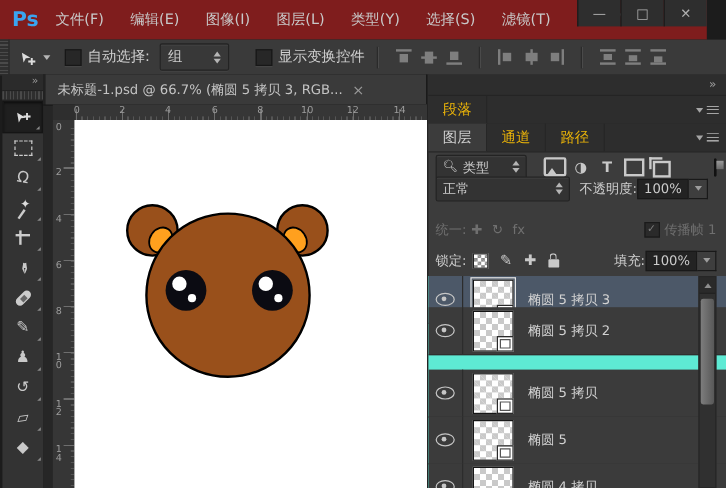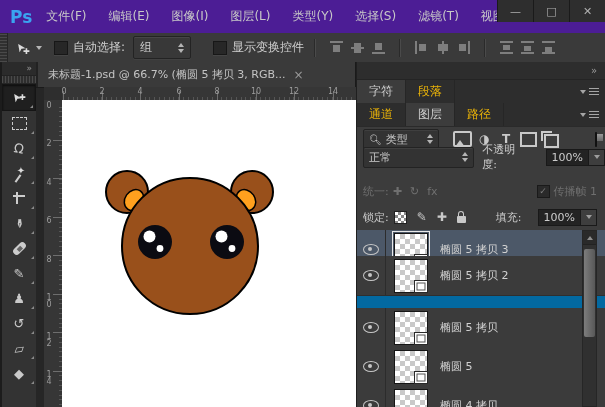--- a/index.html
+++ b/index.html
@@ -1,21 +1,21 @@
 <!DOCTYPE html>
 <html><head>
 <meta charset="utf-8">
 <style>
   html,body{margin:0;padding:0}
   body{width:605px;height:407px;position:relative;overflow:hidden;background:#1c1c1c;
        font-family:"DejaVu Sans","Liberation Sans",sans-serif;color:#cfcfcf;
        -webkit-font-smoothing:antialiased}
 
   
-  #menubar{position:absolute;left:0;top:0;right:0;height:33px;background:#4c1d95;border-bottom:1px solid #141414;display:flex;align-items:center}
+  #menubar{position:absolute;left:0;top:0;right:16px;height:33px;background:#7f1d1d;border-bottom:1px solid #141414;display:flex;align-items:center}
   #pslogo{font-weight:bold;font-size:17px;color:#3aa4f0;padding:0 14px 0 10px;letter-spacing:0}
   .menu-item{font-size:12px;color:#c8c8c8;margin-right:22px;white-space:nowrap}
   #winctl{position:absolute;right:0;top:0;height:24px;display:flex}
   .wbtn{width:35px;height:22px;display:flex;align-items:center;justify-content:center;color:#b0b0b0;font-size:11px;background:#2e2e2e;border-left:1px solid #1a1a1a}
 
   
   #optionsbar{position:absolute;left:0;top:33px;right:0;height:29px;background:#3a3a3a;border-bottom:1px solid #1f1f1f;display:flex;align-items:center;font-size:12px}
   #opt-grip{width:7px;height:100%;background:repeating-linear-gradient(0deg,#4a4a4a 0 1px,#303030 1px 3px);border-right:1px solid #262626}
   .chk{width:12px;height:12px;background:#272727;border:1px solid #171717;box-shadow:0 1px 0 rgba(255,255,255,.06);margin:0 5px 0 12px;display:inline-block}
   .arrow-move{display:inline-block;transform:rotate(-125deg);font-size:11px;color:#ddd}
@@ -75,42 +75,42 @@
   #rightdock{position:absolute;left:356px;top:62px;right:0;bottom:0;background:#3c3c3c;border-left:1px solid #1f1f1f}
   #dock-head{position:absolute;left:0;top:0;right:0;height:18px;background:#2d2d2d;border-bottom:1px solid #242424;color:#9a9a9a;font-size:10px;text-align:right;padding-right:8px;line-height:17px;box-sizing:border-box}
   .tabrow{position:absolute;left:0;right:0;height:23px;background:#2d2d2d;border-bottom:1px solid #2a2a2a;display:flex;align-items:stretch;font-size:12px}
   .ptab{padding:0 12px;display:flex;align-items:center;color:#eab308;border-right:1px solid #262626}
   .ptab.active{background:#3c3c3c;color:#cfcfcf}
   .pmenu{margin-left:auto;display:flex;align-items:center;padding-right:6px}
   .pmenu .cdn{width:0;height:0;border-left:3px solid transparent;border-right:3px solid transparent;border-top:4px solid #a5a5a5;margin-right:3px}
   .pmenu .hb{width:10px;height:7px;background:repeating-linear-gradient(0deg,#a5a5a5 0 1px,transparent 1px 3px)}
   .prow{position:absolute;left:0;right:0;height:26px;display:flex;align-items:center;font-size:11px}
   .well{display:inline-flex;align-items:center;background:#333;border:1px solid #232323;border-radius:2px;box-shadow:inset 0 1px 0 rgba(255,255,255,.06);padding:2px 5px;color:#ccc}
-  .valbox{display:inline-flex;align-items:stretch;margin-left:16px}
+  .valbox{display:inline-flex;align-items:stretch;margin-left:0}
   .valtxt{background:#232323;border:1px solid #191919;padding:1px 5px;color:#ccc}
   .valbtn{width:15px;background:#3e3e3e;border:1px solid #191919;border-left:none;display:flex;align-items:center;justify-content:center}
   .cd{width:0;height:0;border-left:3.5px solid transparent;border-right:3.5px solid transparent;border-top:4.5px solid #9d9d9d}
   .ficon{display:inline-flex;align-items:center;justify-content:center;width:22px;color:#c9c9c9;font-size:12px}
   .ic-img{width:15px;height:12px;border:2px solid #c9c9c9;border-radius:2px;position:relative;overflow:hidden}
   .ic-img::after{content:"";position:absolute;left:0;bottom:-2px;width:0;height:0;border-left:5px solid transparent;border-right:5px solid transparent;border-bottom:7px solid #c9c9c9}
   .ic-shape{width:13px;height:11px;border:2px solid #c9c9c9}
   .ic-smart{width:11px;height:10px;border:2px solid #c9c9c9;position:relative;margin-left:3px;margin-top:3px}
   .ic-smart::before{content:"";position:absolute;left:-5px;top:-5px;width:9px;height:8px;border:2px solid #c9c9c9;border-right:none;border-bottom:none}
   .ic-toggle{width:10px;height:17px;background:#1f1f1f;border:1px solid #111;border-radius:1px;position:relative}
   .ic-toggle::after{content:"";position:absolute;left:1px;top:1px;width:6px;height:7px;background:linear-gradient(#9a9a9a,#6a6a6a)}
   .dim{color:#6f6f6f}
   .uicon{margin:0 4px;font-size:11px;color:#6f6f6f}
   .ic-check{width:11px;height:11px;background:#2a2a2a;border:1px solid #1a1a1a;display:inline-flex;align-items:center;justify-content:center;font-size:9px;color:#7d7d7d;margin-right:4px}
   .ic-checker{width:11px;height:11px;background-color:#fff;background-image:linear-gradient(45deg,#8a8a8a 25%,transparent 25%,transparent 75%,#8a8a8a 75%),linear-gradient(45deg,#8a8a8a 25%,transparent 25%,transparent 75%,#8a8a8a 75%);background-size:6px 6px;background-position:0 0,3px 3px;border:1px solid #222}
   .licon{margin:0 5px;font-size:12px;color:#c9c9c9;display:inline-flex;align-items:center;justify-content:center}
   .ic-lock{width:9px;height:7px;background:#c9c9c9;border-radius:1px;position:relative;margin-top:4px}
   .ic-lock::before{content:"";position:absolute;top:-5px;left:1px;width:4px;height:4px;border:1.5px solid #c9c9c9;border-bottom:none;border-radius:3px 3px 0 0}
 
   
-  #layerlist{position:absolute;left:0;right:0;top:168px;bottom:0;background:#0369a1;overflow:hidden}
+  #layerlist{position:absolute;left:0;right:0;top:168px;bottom:0;background:#5eead4;overflow:hidden}
   .lrow{position:absolute;left:0;right:0;height:39px;border-bottom:1px solid #2f2f2f;display:flex;align-items:center;background:#3b3b3b}
   .lrow.sel{background:#4c5868}
   .eyecell{width:28px;height:100%;display:flex;align-items:center;justify-content:center;border-right:1px solid #2c2c2c}
   .eye{width:14px;height:9px;border:1px solid #c6c6c6;border-radius:50%;position:relative}
   .eye::after{content:"";position:absolute;left:4px;top:1.5px;width:4px;height:4px;border-radius:50%;background:#c6c6c6}
   .thumb{width:32px;height:32px;margin-left:8px;background-color:#fff;border:1px solid #161616;position:relative;
     background-image:linear-gradient(45deg,#c9c9c9 25%,transparent 25%,transparent 75%,#c9c9c9 75%),linear-gradient(45deg,#c9c9c9 25%,transparent 25%,transparent 75%,#c9c9c9 75%);
     background-size:10px 10px;background-position:0 0,5px 5px}
   .thumb .badge{position:absolute;right:-1px;bottom:-1px;width:12px;height:11px;background:#fff;border:1px solid #2a2a2a;box-shadow:inset 0 0 0 1.5px #fff,inset 0 0 0 2.5px #555}
   .lrow.sel .thumb{outline:1px solid #e8e8e8;outline-offset:1px}
@@ -300,31 +300,30 @@
       <circle cx="159.5" cy="136.5" r="6" fill="#ffffff"></circle>
       <circle cx="170" cy="148.5" r="3.4" fill="#ffffff"></circle>
     </svg>
   </div>
 </div>
 
 <div id="rightdock">
   <div id="dock-head">»</div>
 
   <div class="tabrow" style="top:18px">
-    <div class="ptab active">字符</div>
     <div class="ptab">段落</div>
     <div class="pmenu">
         <i class="cdn"></i>
         <i class="hb"></i>
       </div>
   </div>
 
   <div class="tabrow" style="top:41px">
+    <div class="ptab active">图层</div>
     <div class="ptab">通道</div>
-    <div class="ptab active">图层</div>
     <div class="ptab">路径</div>
     <div class="pmenu">
         <i class="cdn"></i>
         <i class="hb"></i>
       </div>
   </div>
 
   <div class="prow" style="top:64px">
     <span class="well" style="margin-left:6px;width:64px;justify-content:space-between">
       <span style="display:inline-flex;align-items:center">

